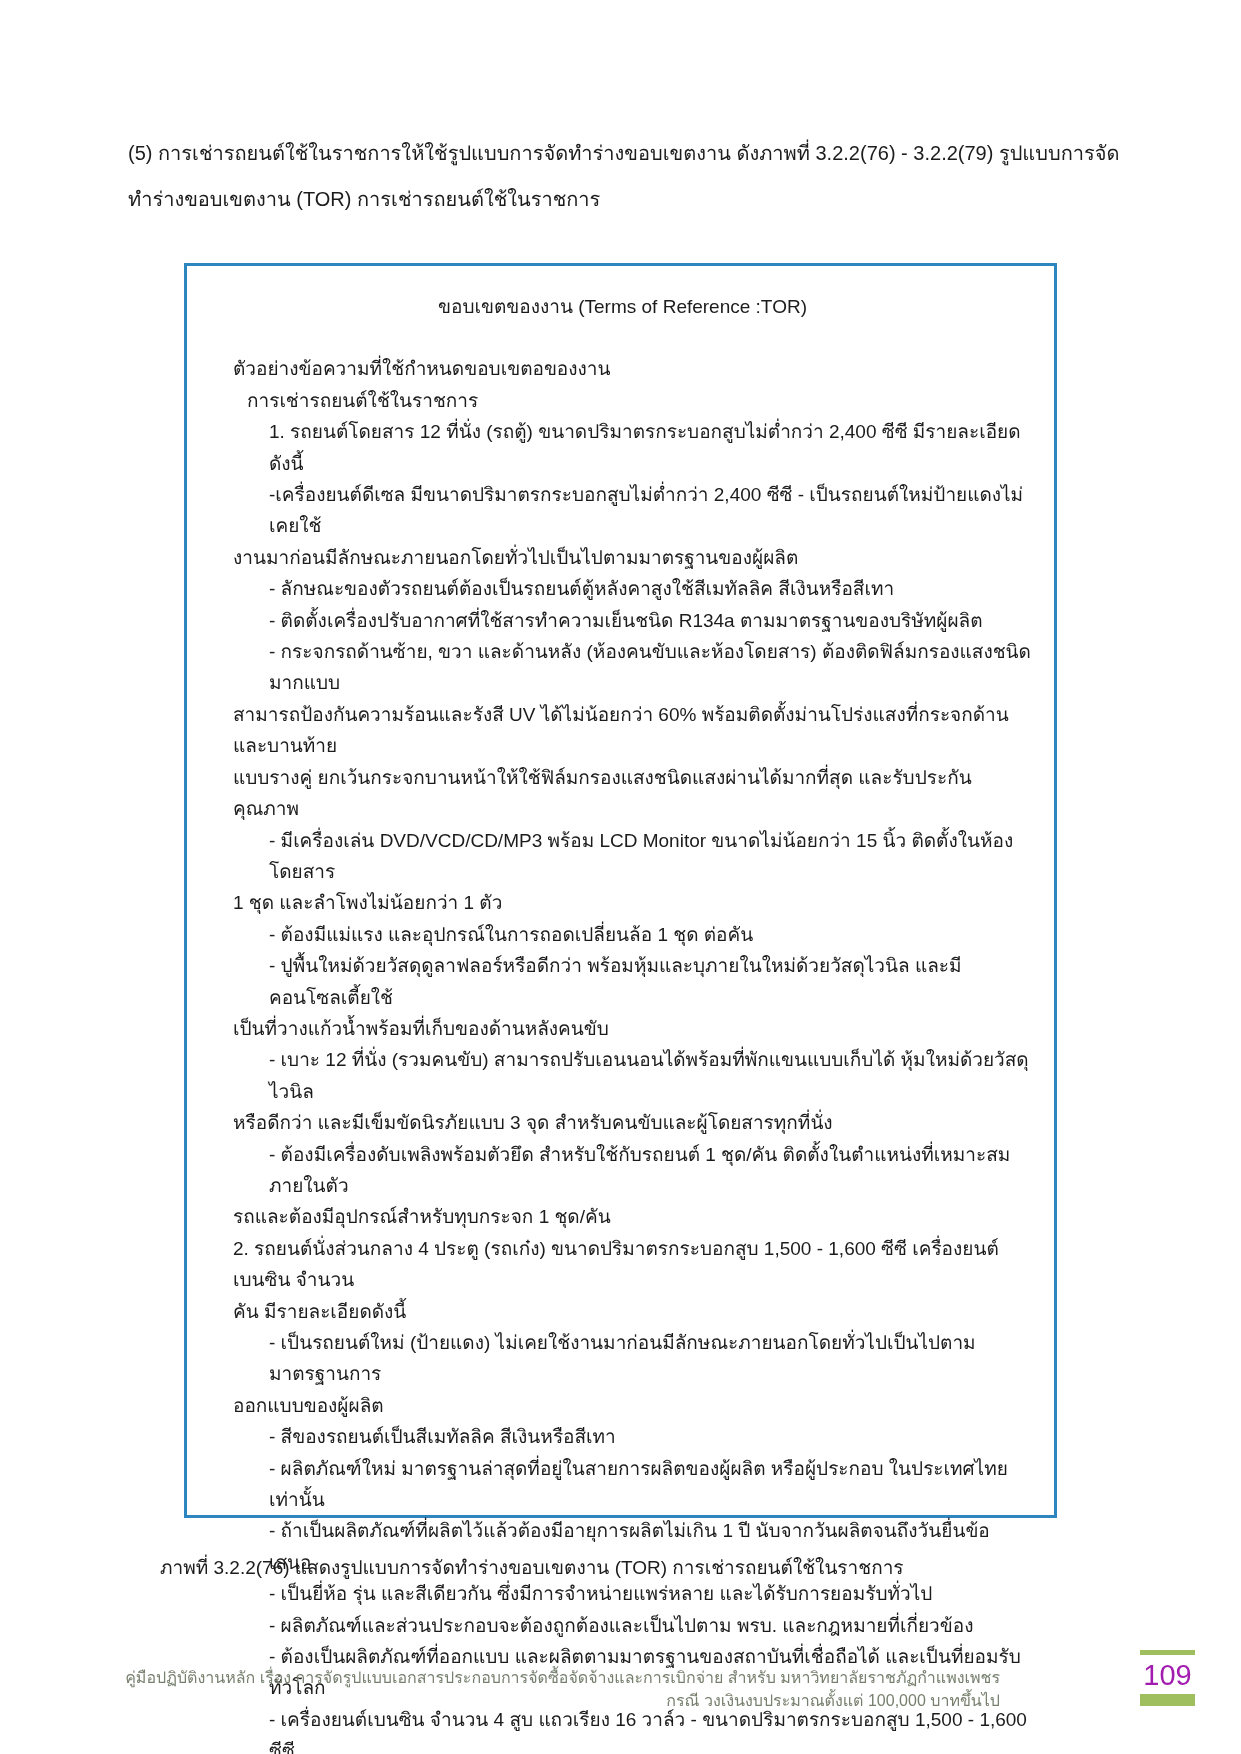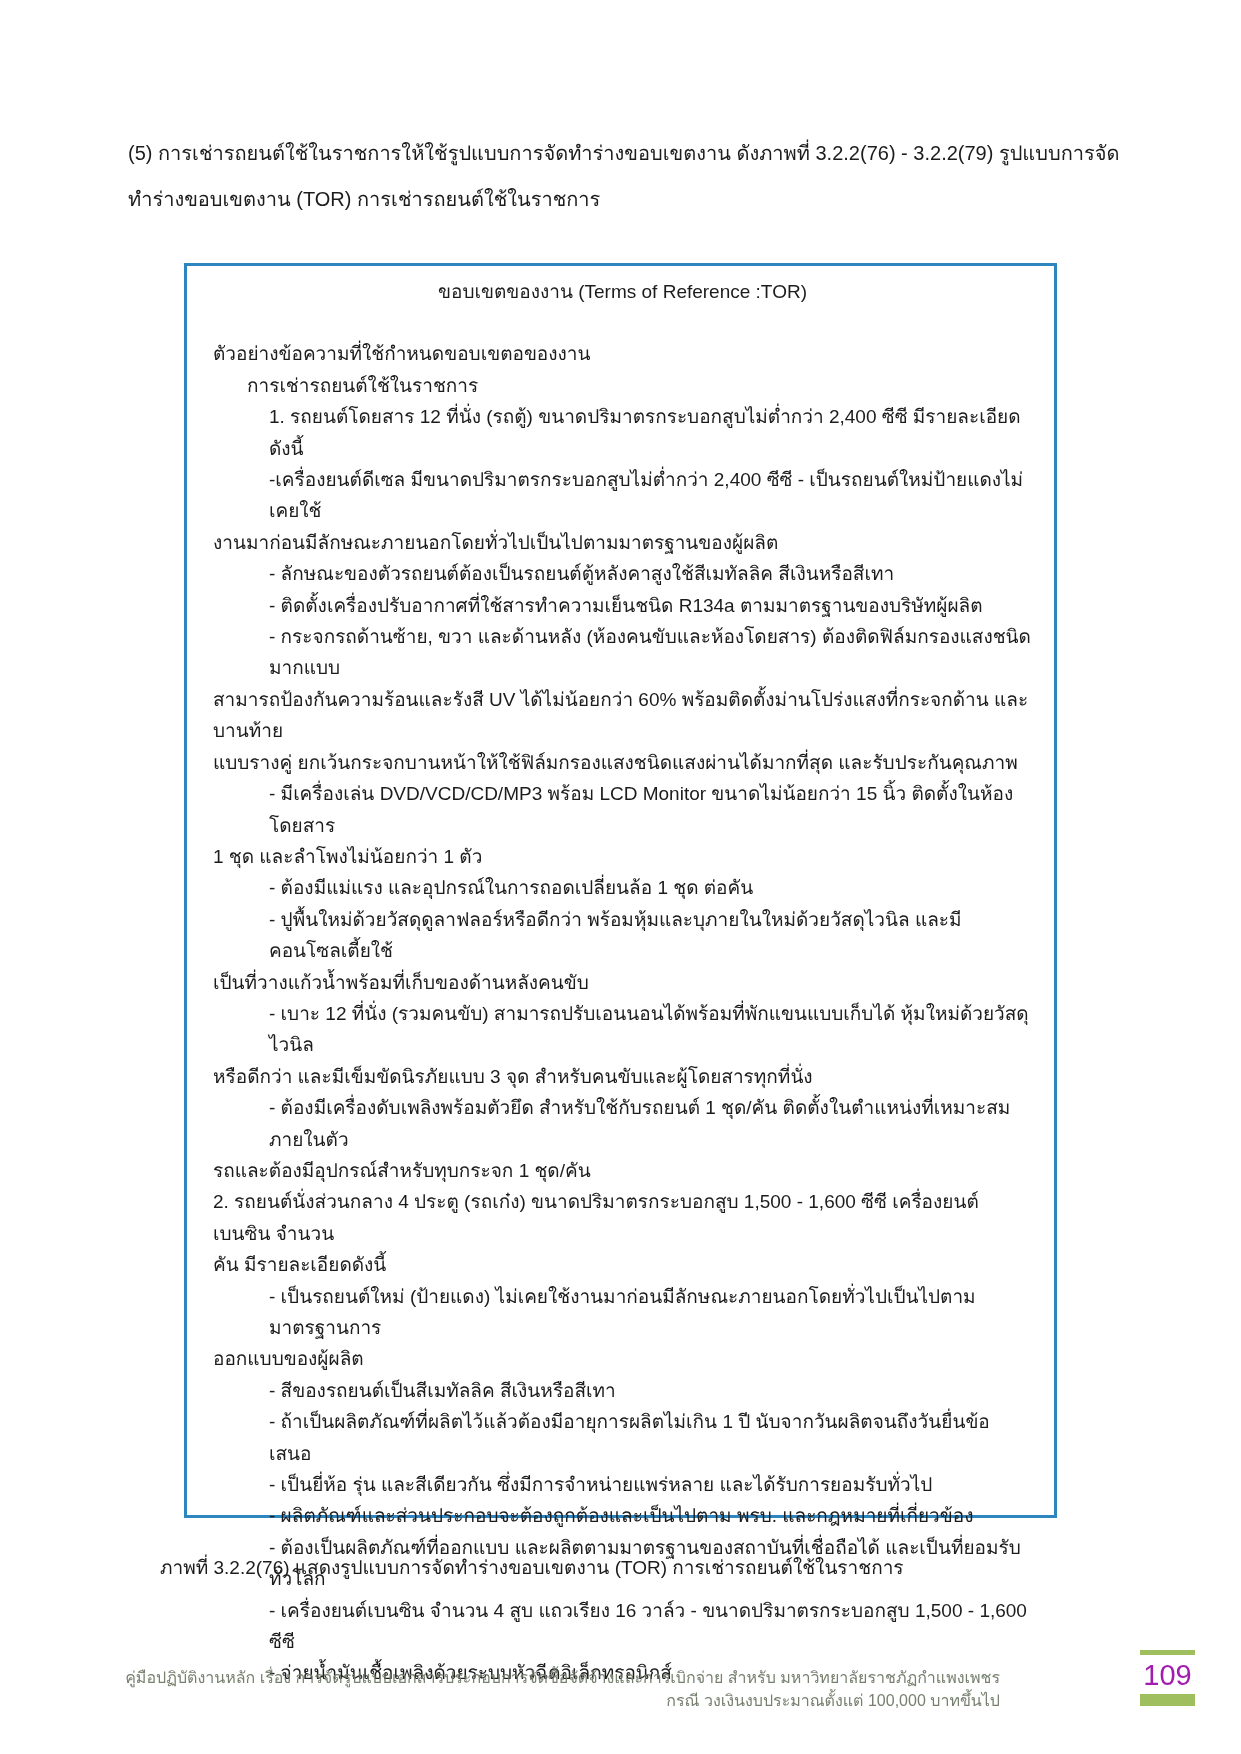--- a/index.html
+++ b/index.html
@@ -15,27 +15,27 @@
     font-family:"Liberation Sans", sans-serif;color:var(--ink);
     overflow:hidden;
   }
   .intro{
     position:absolute;left:128px;top:130px;width:992px;
     font-size:20px;line-height:46px;margin:0;
   }
   .tor-box{
     position:absolute;left:184px;top:263px;width:873px;height:1255px;
     border:3px solid var(--border-blue);
-    padding:10px 22px 0 26px;
+    padding:25px 22px 0 26px;
     font-size:19px;line-height:31.4px;
     background:#ffffff;
   }
   .tor-title{text-align:center;margin-bottom:31px;}
   .tor-line{white-space:normal;}
-  .ind-0{padding-left:0;}
+  .ind-0{padding-left:0;margin-left:20px;}
   .ind-1{padding-left:34px;}
   .ind-2{padding-left:56px;}
   .caption{
     position:absolute;left:160px;top:1552px;width:920px;
     text-align:left;font-size:19px;
   }
   .footer{
     position:absolute;right:241px;top:1666px;
     text-align:right;font-size:16px;line-height:23px;
     color:var(--footer-gray);
@@ -74,20 +74,21 @@
         <div class="tor-line ind-0">เป็นที่วางแก้วน้ำพร้อมที่เก็บของด้านหลังคนขับ</div>
         <div class="tor-line ind-2">- เบาะ 12 ที่นั่ง (รวมคนขับ) สามารถปรับเอนนอนได้พร้อมที่พักแขนแบบเก็บได้ หุ้มใหม่ด้วยวัสดุไวนิล</div>
         <div class="tor-line ind-0">หรือดีกว่า และมีเข็มขัดนิรภัยแบบ 3 จุด สำหรับคนขับและผู้โดยสารทุกที่นั่ง</div>
         <div class="tor-line ind-2">- ต้องมีเครื่องดับเพลิงพร้อมตัวยึด สำหรับใช้กับรถยนต์ 1 ชุด/คัน ติดตั้งในตำแหน่งที่เหมาะสมภายในตัว</div>
         <div class="tor-line ind-0">รถและต้องมีอุปกรณ์สำหรับทุบกระจก 1 ชุด/คัน</div>
         <div class="tor-line ind-0">2. รถยนต์นั่งส่วนกลาง 4 ประตู (รถเก๋ง) ขนาดปริมาตรกระบอกสูบ 1,500 - 1,600 ซีซี เครื่องยนต์เบนซิน จำนวน</div>
         <div class="tor-line ind-0">คัน มีรายละเอียดดังนี้</div>
         <div class="tor-line ind-2">- เป็นรถยนต์ใหม่ (ป้ายแดง) ไม่เคยใช้งานมาก่อนมีลักษณะภายนอกโดยทั่วไปเป็นไปตามมาตรฐานการ</div>
         <div class="tor-line ind-0">ออกแบบของผู้ผลิต</div>
         <div class="tor-line ind-2">- สีของรถยนต์เป็นสีเมทัลลิค สีเงินหรือสีเทา</div>
+        <div class="tor-line ind-2">- ผลิตภัณฑ์ใหม่ มาตรฐานล่าสุดที่อยู่ในสายการผลิตของผู้ผลิต หรือผู้ประกอบ ในประเทศไทยเท่านั้น</div>
         <div class="tor-line ind-2">- ถ้าเป็นผลิตภัณฑ์ที่ผลิตไว้แล้วต้องมีอายุการผลิตไม่เกิน 1 ปี นับจากวันผลิตจนถึงวันยื่นข้อเสนอ</div>
         <div class="tor-line ind-2">- เป็นยี่ห้อ รุ่น และสีเดียวกัน ซึ่งมีการจำหน่ายแพร่หลาย และได้รับการยอมรับทั่วไป</div>
         <div class="tor-line ind-2">- ผลิตภัณฑ์และส่วนประกอบจะต้องถูกต้องและเป็นไปตาม พรบ. และกฎหมายที่เกี่ยวข้อง</div>
         <div class="tor-line ind-2">- ต้องเป็นผลิตภัณฑ์ที่ออกแบบ และผลิตตามมาตรฐานของสถาบันที่เชื่อถือได้ และเป็นที่ยอมรับทั่วโลก</div>
         <div class="tor-line ind-2">- เครื่องยนต์เบนซิน จำนวน 4 สูบ แถวเรียง 16 วาล์ว - ขนาดปริมาตรกระบอกสูบ 1,500 - 1,600 ซีซี</div>
         <div class="tor-line ind-2">- จ่ายน้ำมันเชื้อเพลิงด้วยระบบหัวฉีดอิเล็กทรอนิกส์</div>
       </div>
   </div>
 
   <div class="caption">ภาพที่ 3.2.2(76)  แสดงรูปแบบการจัดทำร่างขอบเขตงาน (TOR) การเช่ารถยนต์ใช้ในราชการ</div>

